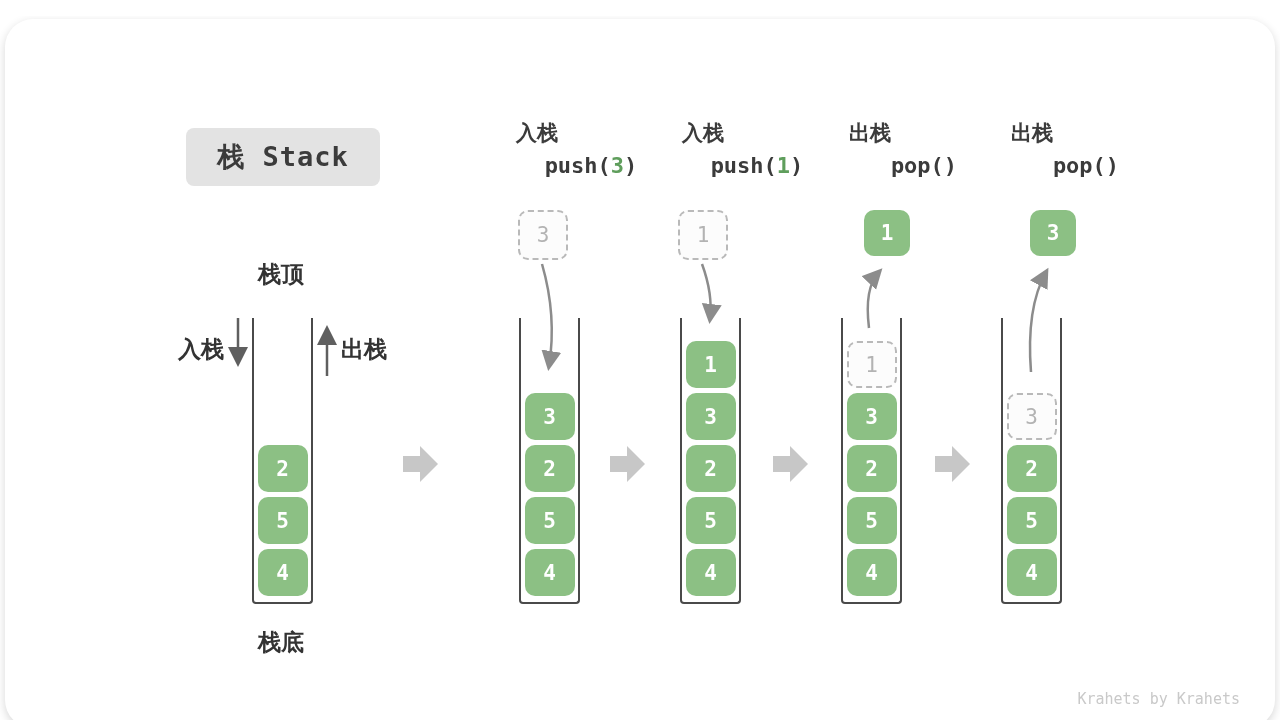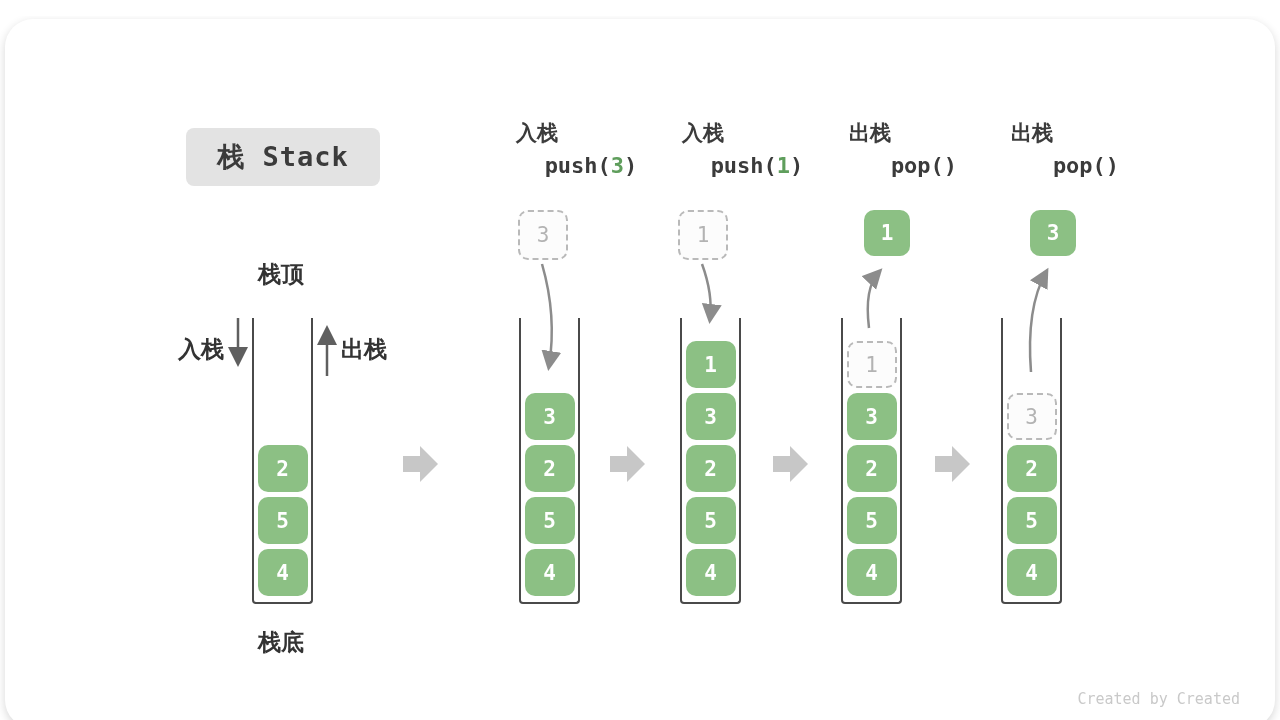--- a/index.html
+++ b/index.html
@@ -168,14 +168,14 @@
     <div class="cell">2</div>
     <div class="cell">5</div>
     <div class="cell">4</div>
   </div>
 
   <div class="side-label lbl-top">栈顶</div>
   <div class="side-label lbl-bottom">栈底</div>
   <div class="side-label lbl-push">入栈</div>
   <div class="side-label lbl-pop">出栈</div>
 
-  <div class="watermark">Created by Created</div>
+  <div class="watermark">Krahets by Krahets</div>
 </div>
 
 </body></html>

